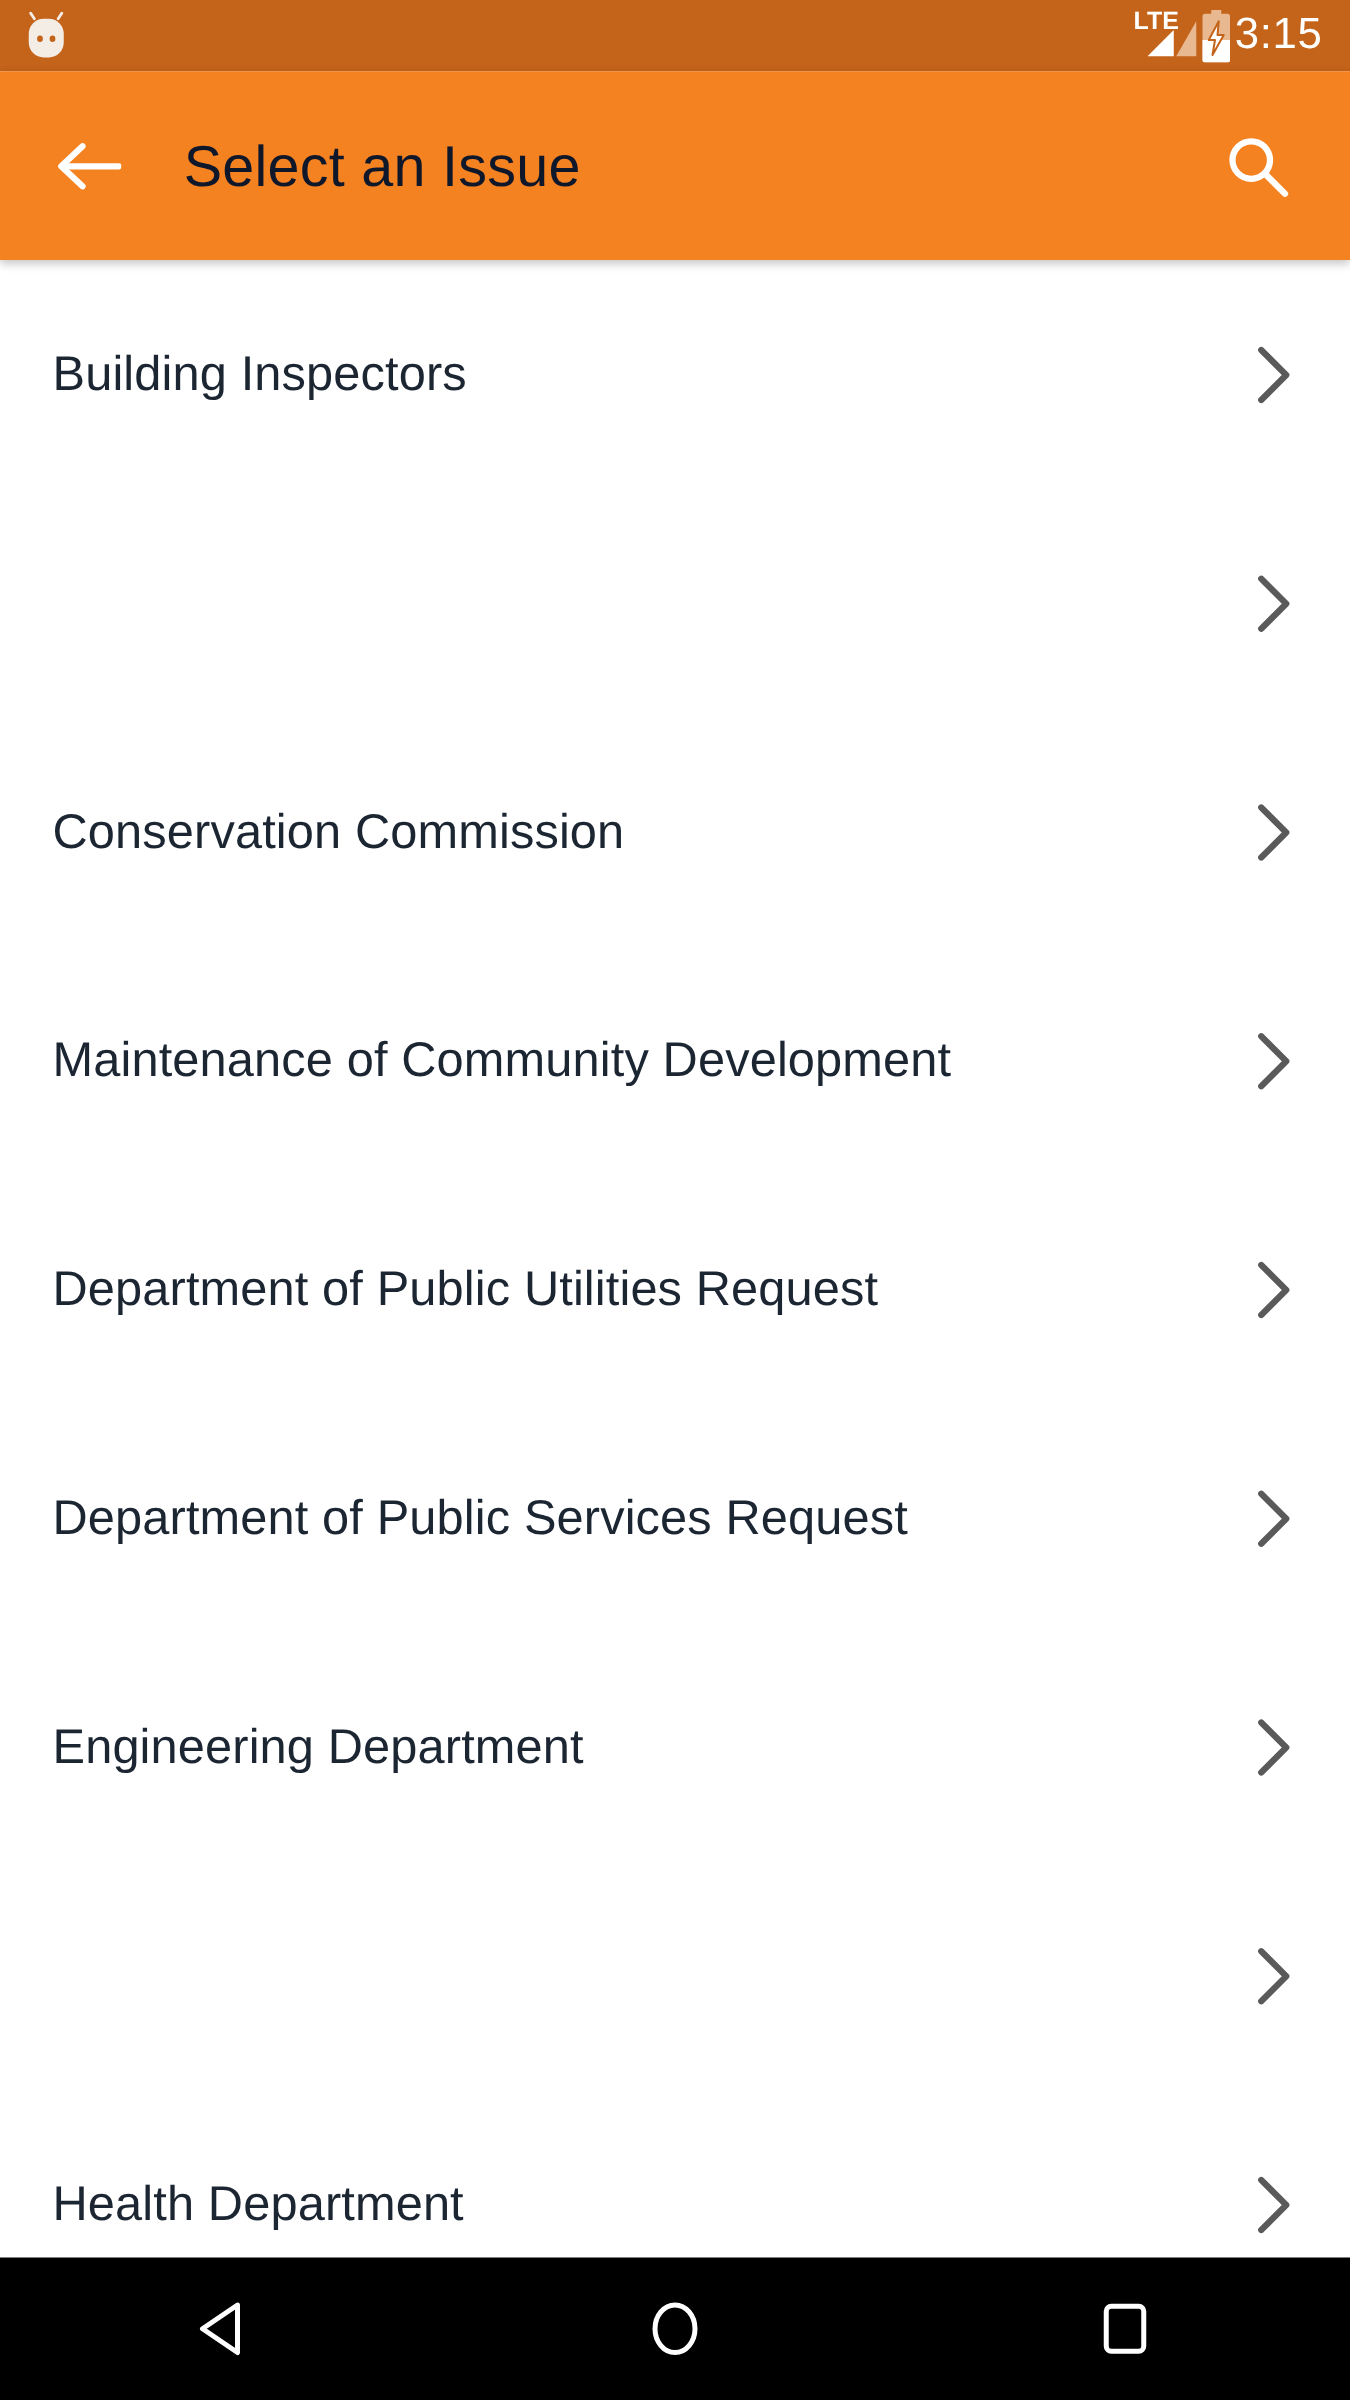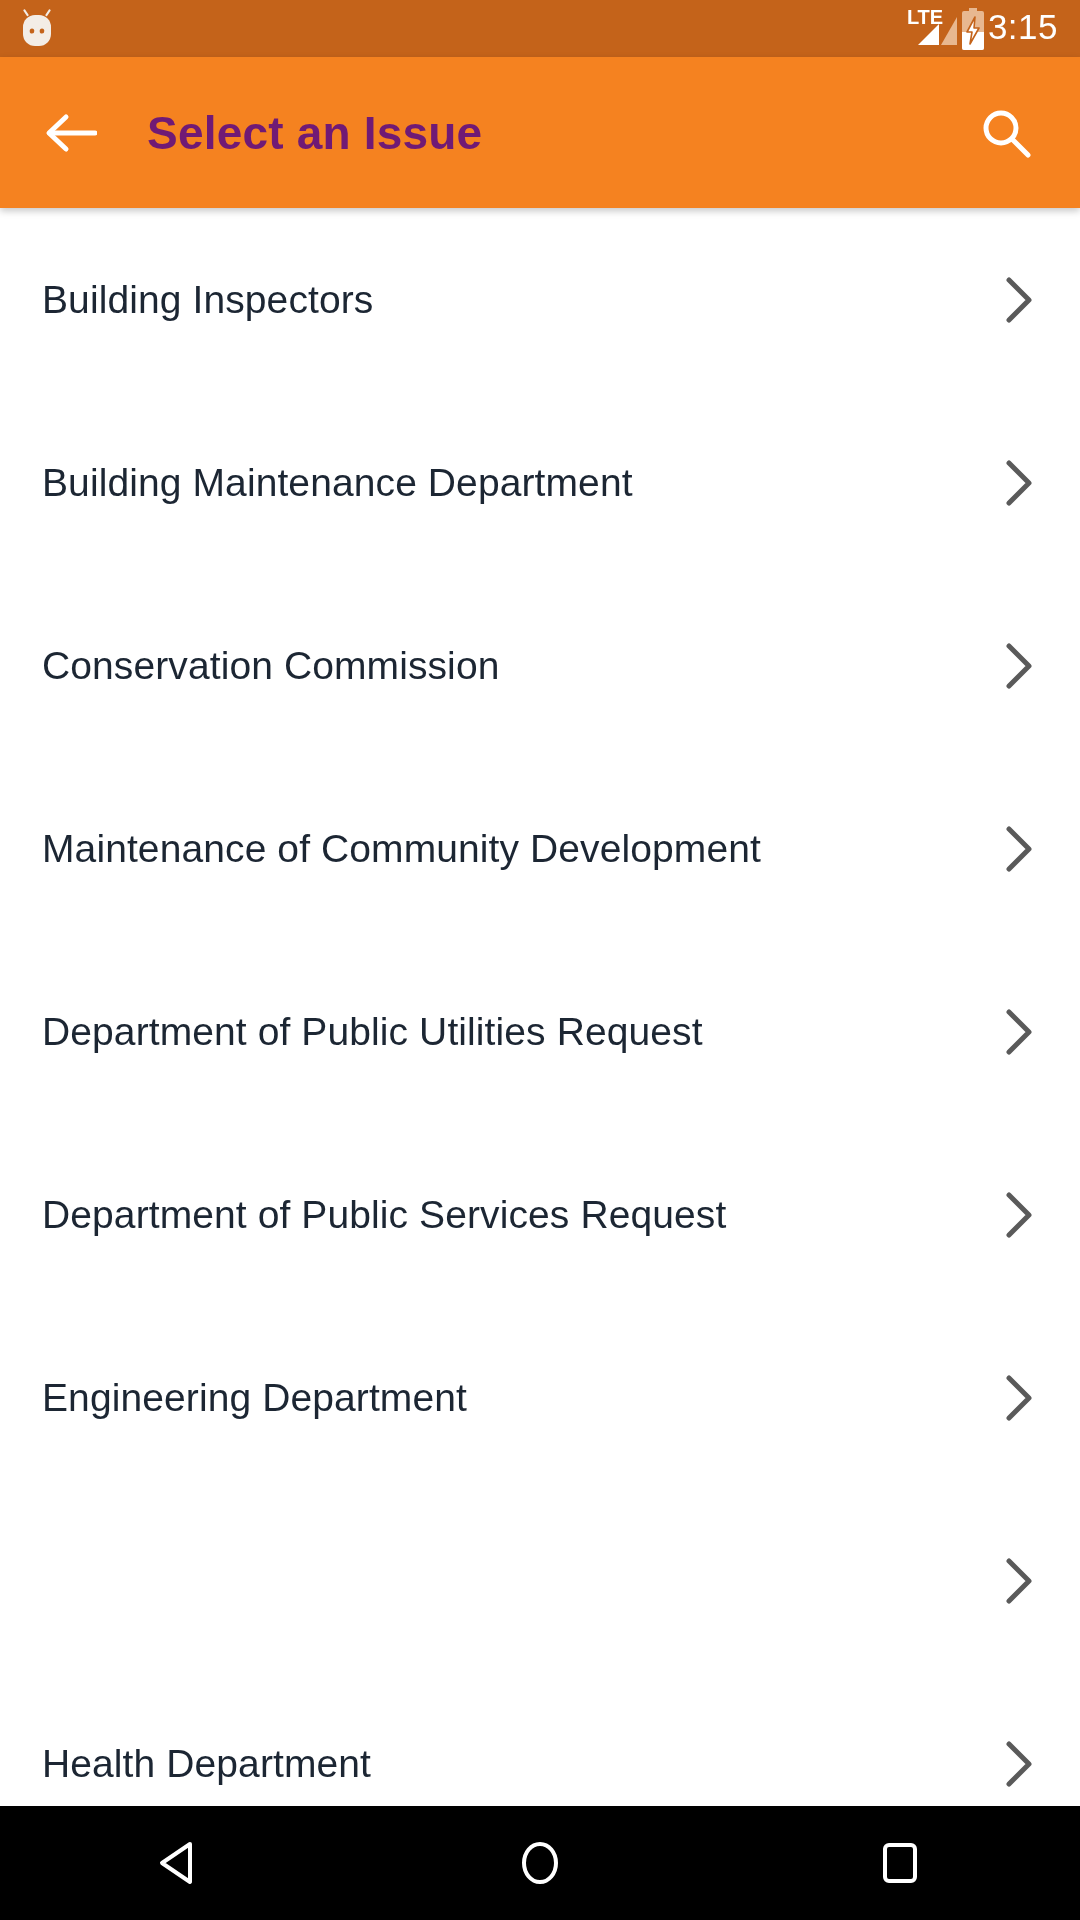--- a/index.html
+++ b/index.html
@@ -49,21 +49,21 @@
     display:flex; align-items:center;
     box-shadow:0 3px 7px rgba(0,0,0,0.22);
     z-index:5;
   }
   .back-button {
     width:58px; height:58px; margin-left:42px;
     display:flex; align-items:center; justify-content:center;
     cursor:pointer;
   }
   .app-bar-title {
-    color:#701a75; font-size:46px; font-weight:bold;
+    color:#0f172a; font-size:46px; font-weight:normal;
     margin-left:47px; letter-spacing:0.2px; white-space:nowrap;
   }
   .search-button {
     margin-left:auto; margin-right:44px;
     width:60px; height:60px;
     display:flex; align-items:center; justify-content:center;
     cursor:pointer;
   }
 
   
@@ -158,21 +158,20 @@
   <div class="list">
 
     <div class="list-item">
       <span class="list-item-label">Building Inspectors</span>
       <svg class="chevron" viewBox="0 0 30 48" xmlns="http://www.w3.org/2000/svg">
         <path d="M5 4 L25 24 L5 44" stroke="#5A5A5A" stroke-width="5" stroke-linecap="round" stroke-linejoin="round" fill="none"></path>
       </svg>
     </div>
 
     <div class="list-item">
-      <span class="list-item-label">Building Maintenance Department</span>
       <svg class="chevron" viewBox="0 0 30 48" xmlns="http://www.w3.org/2000/svg">
         <path d="M5 4 L25 24 L5 44" stroke="#5A5A5A" stroke-width="5" stroke-linecap="round" stroke-linejoin="round" fill="none"></path>
       </svg>
     </div>
 
     <div class="list-item">
       <span class="list-item-label">Conservation Commission</span>
       <svg class="chevron" viewBox="0 0 30 48" xmlns="http://www.w3.org/2000/svg">
         <path d="M5 4 L25 24 L5 44" stroke="#5A5A5A" stroke-width="5" stroke-linecap="round" stroke-linejoin="round" fill="none"></path>
       </svg>

